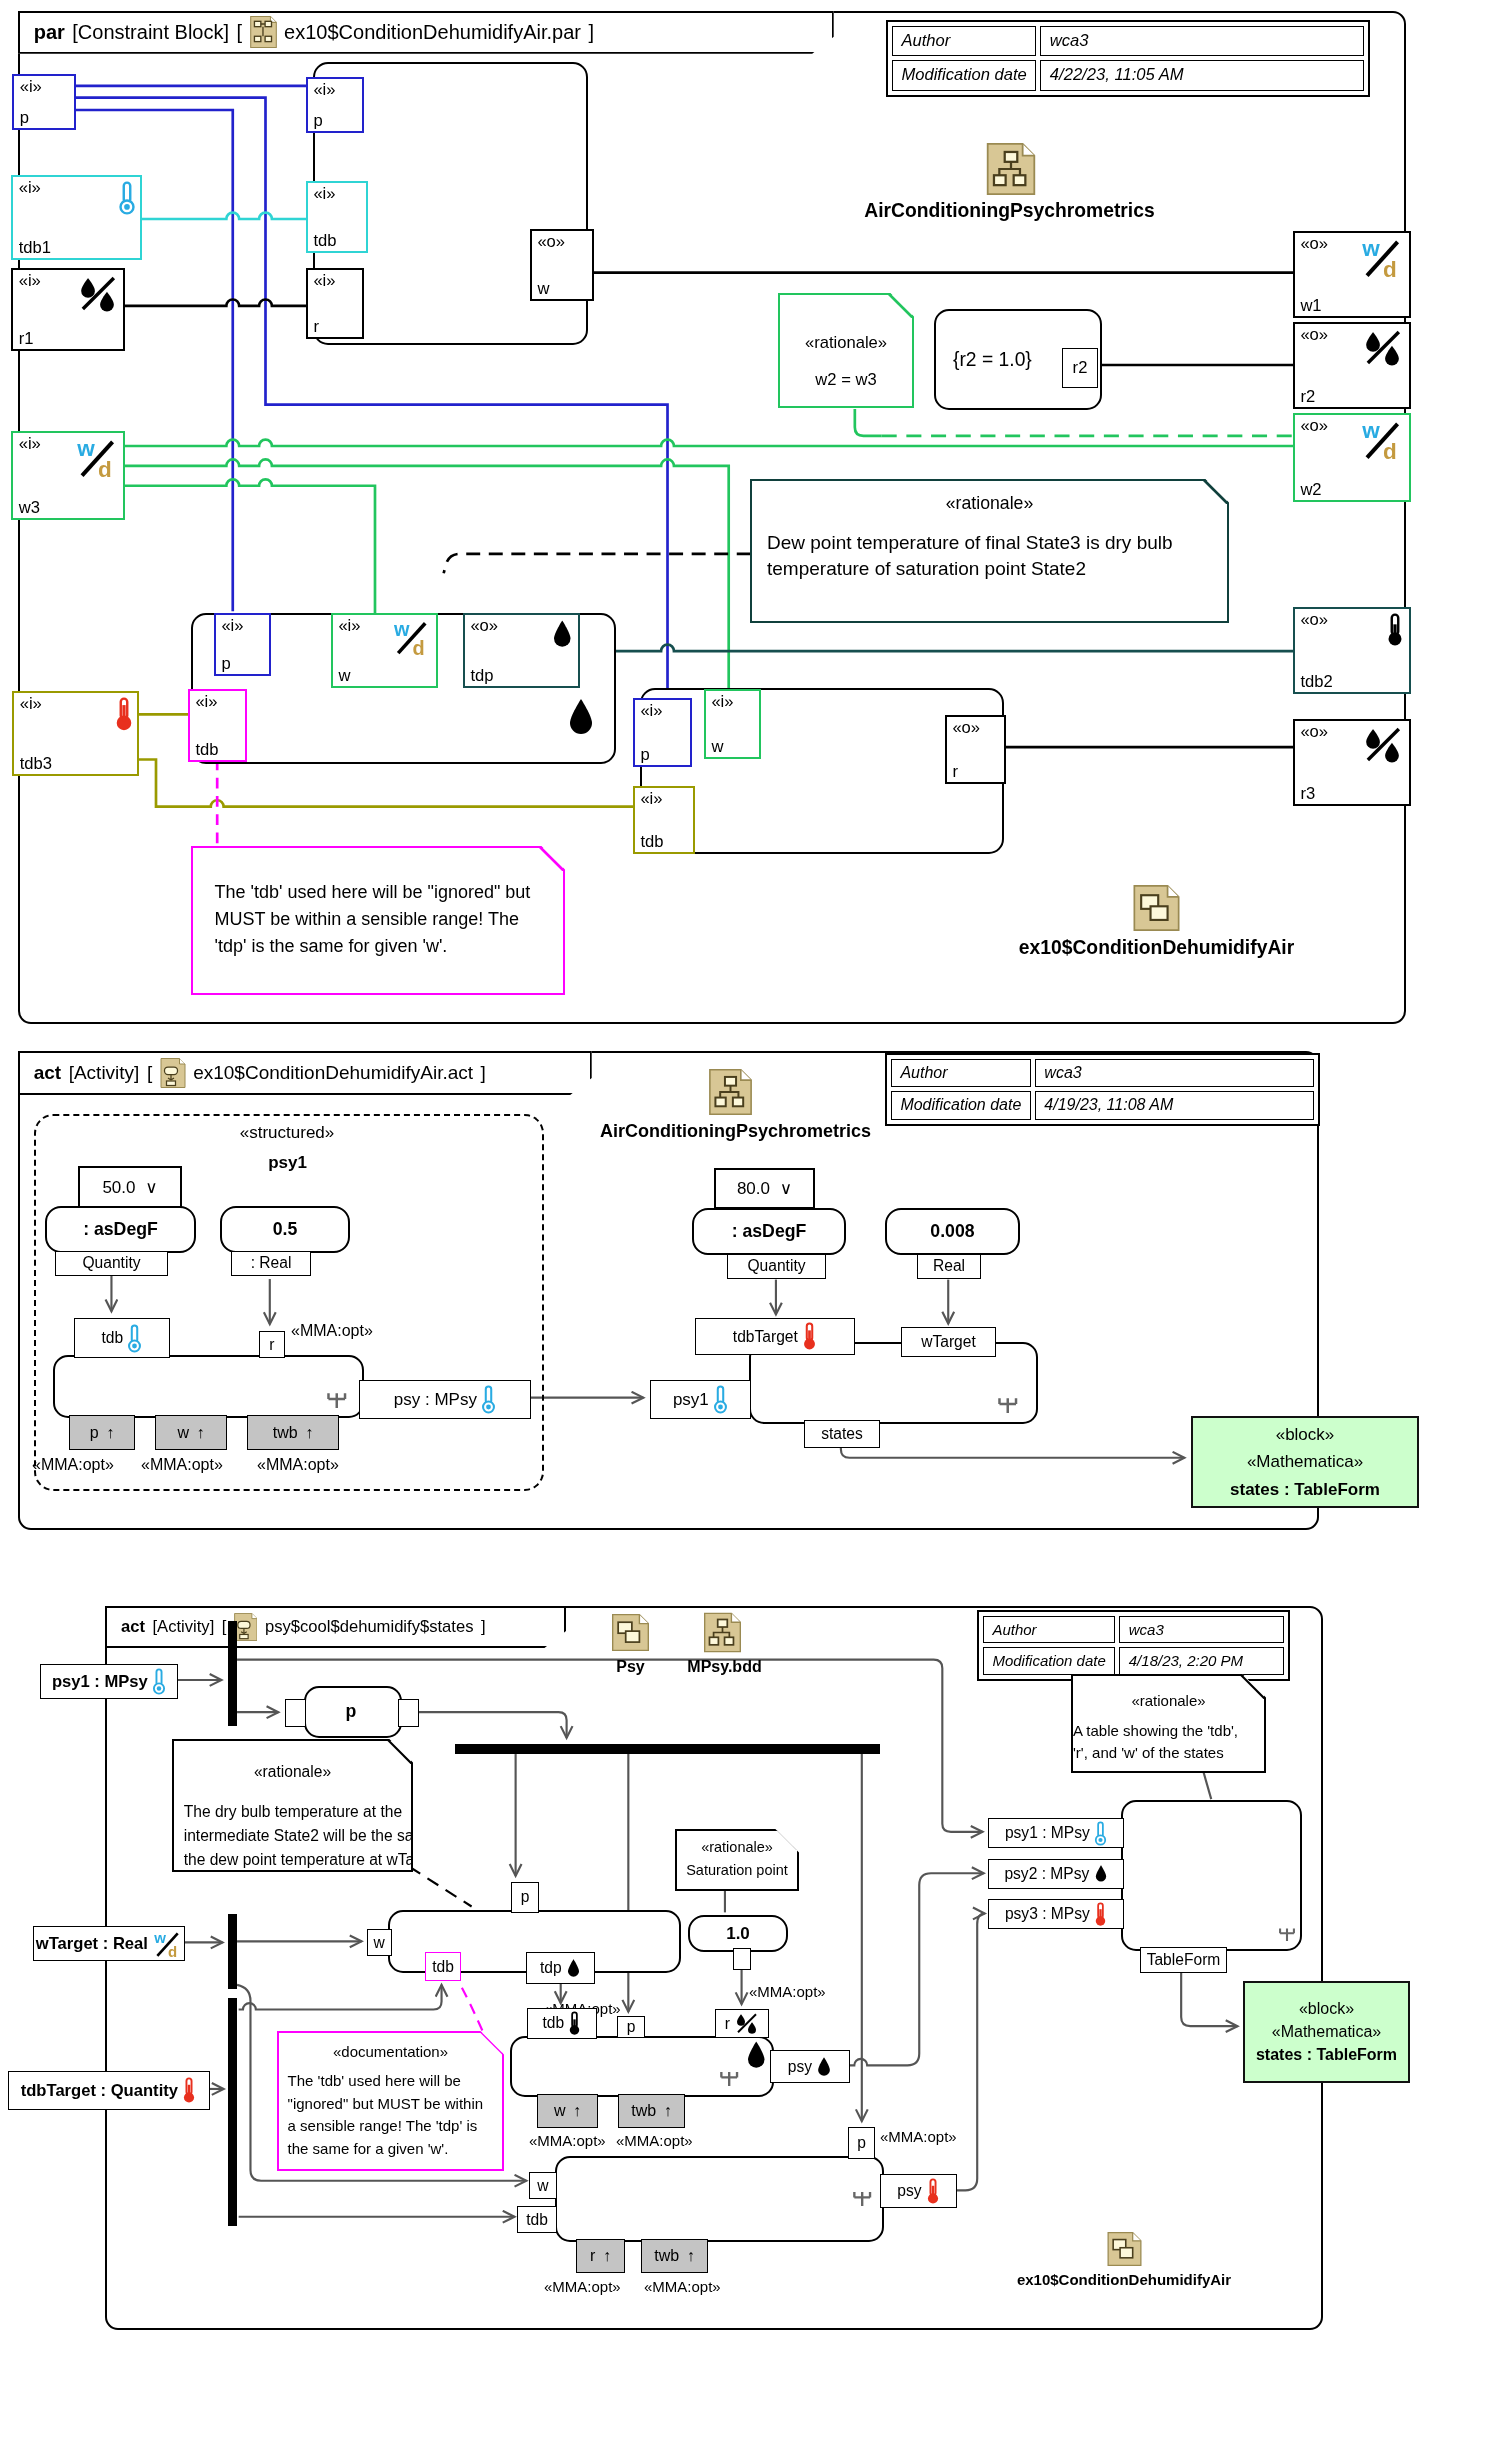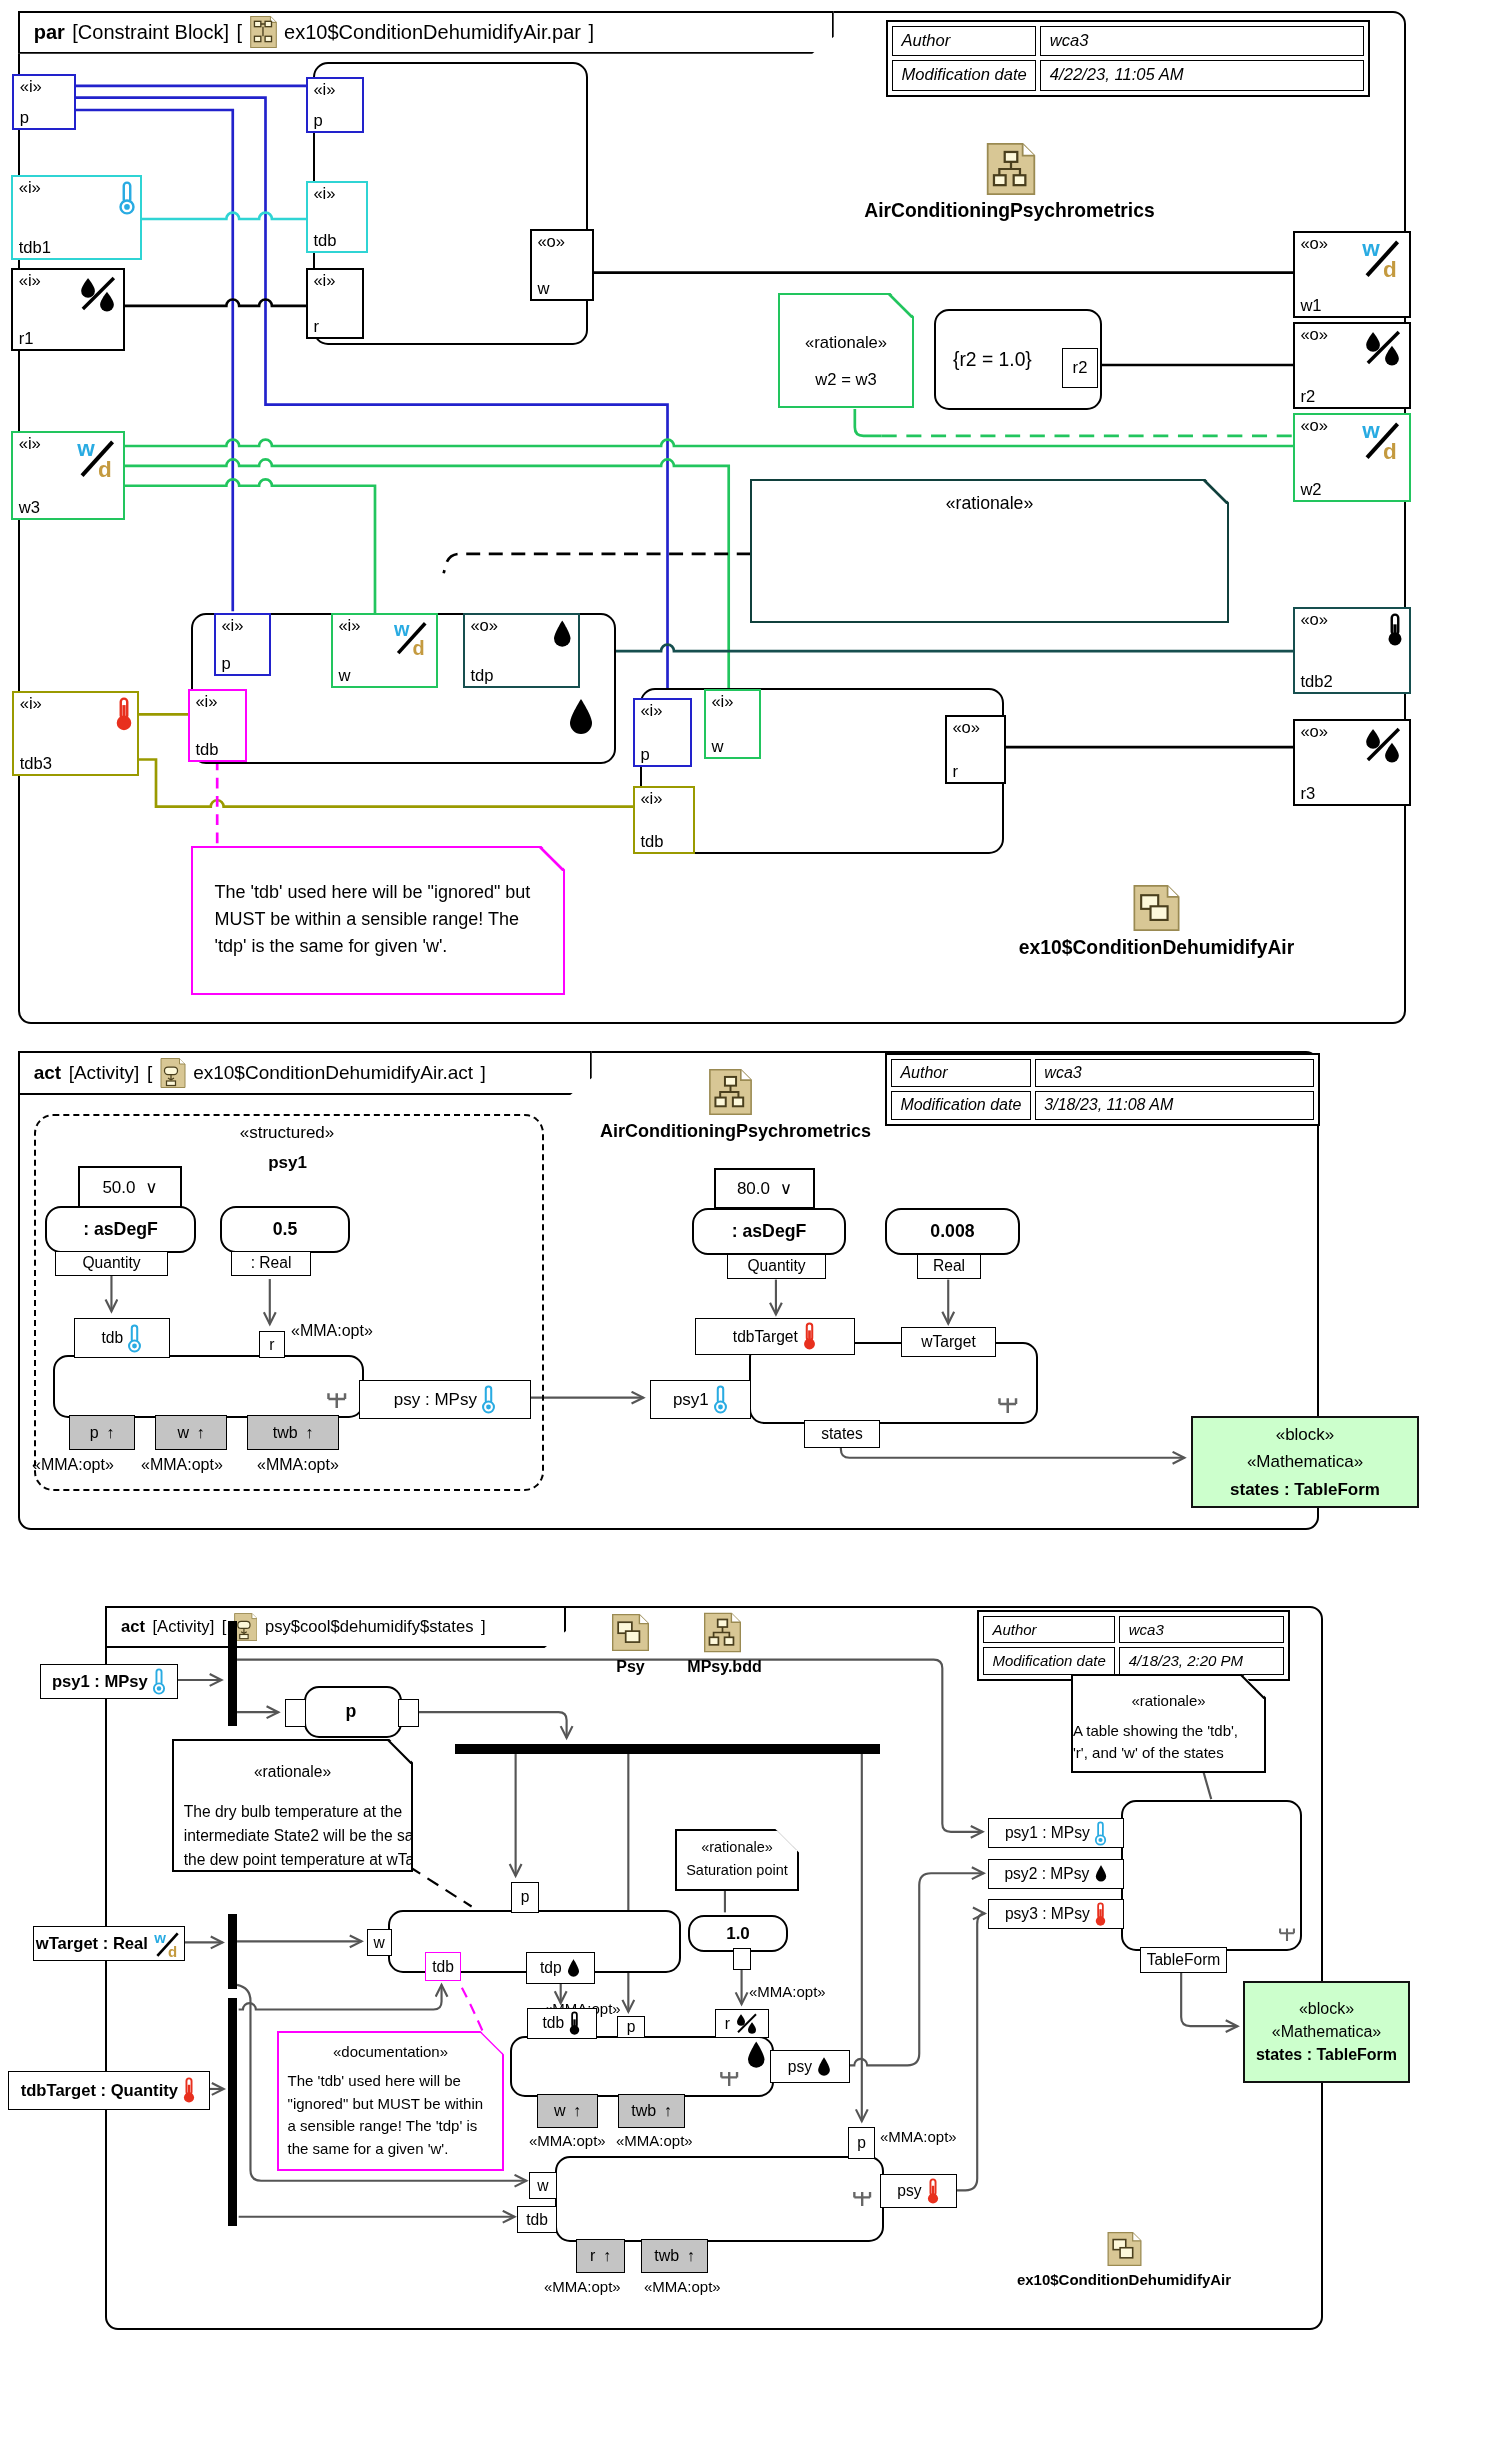--- a/index.html
+++ b/index.html
@@ -281,20 +281,21 @@
         <path d="M36 20 C36 20 28 30 28 35 a8 8 0 0 0 16 0 C44 30 36 20 36 20Z" fill="#000"></path>
         <path d="M8 40 L44 4" stroke="#000" stroke-width="4"></path>
       </svg>
   </div>
 
   <div class="note nteal" style="left:750px;top:479px;width:475px;height:140px;">
     <svg class="fold" width="25" height="25" viewBox="0 0 46 46">
         <path d="M1 1 L45 45" stroke="currentColor" stroke-width="5"></path>
       </svg>
     <div class="body ctr abs" style="left:0;top:11.8px;width:100%;font-size:17.7px;">«rationale»</div>
+    <div class="body abs" style="left:15px;top:49px;width:446px;font-size:19px;line-height:1.35;">Dew point temperature of final State3 is dry bulb temperature of saturation point State2</div>
   </div>
 
   <div class="action" style="left:191px;top:613px;width:421px;height:147px;border-width:2.7px;"></div>
   <div class="ttl" style="left:252px;top:704px;font-size:20.4px;"><span>tdp3 : propHA$Tdp$via$W</span></div>
   <svg class="abs" style="left:566px;top:697px;z-index:3;" width="30" height="40" viewBox="0 0 30 40">
       <path d="M15 2 C15 2 4 19 4 26 a11 11 0 0 0 22 0 C26 19 15 2 15 2Z" fill="#000"></path>
     </svg>
   <div class="port cb" style="left:214px;top:613px;width:42px;height:55px;">
     <span>«i»</span>
       <span>p</span>
@@ -380,21 +381,21 @@
       <path d="M27 21 V29 M14 36 V29 H37 V36" stroke="#4a3f1d" stroke-width="2.5" fill="none"></path>
     </svg>
   <div class="lbl ctr" style="left:553px;top:1121px;width:365px;font-size:18px;font-weight:bold;">
       <span>AirConditioningPsychrometrics</span>
     </div>
 
   <div class="atable" style="left:885px;top:1053px;width:423px;font-size:16px;">
     <div>Author</div>
     <div>wca3</div>
     <div>Modification date</div>
-    <div>3/18/23, 11:08 AM</div>
+    <div>4/19/23, 11:08 AM</div>
   </div>
 
   <div class="dashedbox" style="left:34px;top:1114px;width:506px;height:373px;"></div>
   <div class="lbl ctr" style="left:177px;top:1123px;width:220px;font-size:17px;align-items:center;">
       <span>«structured»</span>
     </div>
   <div class="lbl ctr" style="left:231px;top:1153px;width:113px;font-size:17px;font-weight:bold;">
       <span>psy1</span>
     </div>
 

